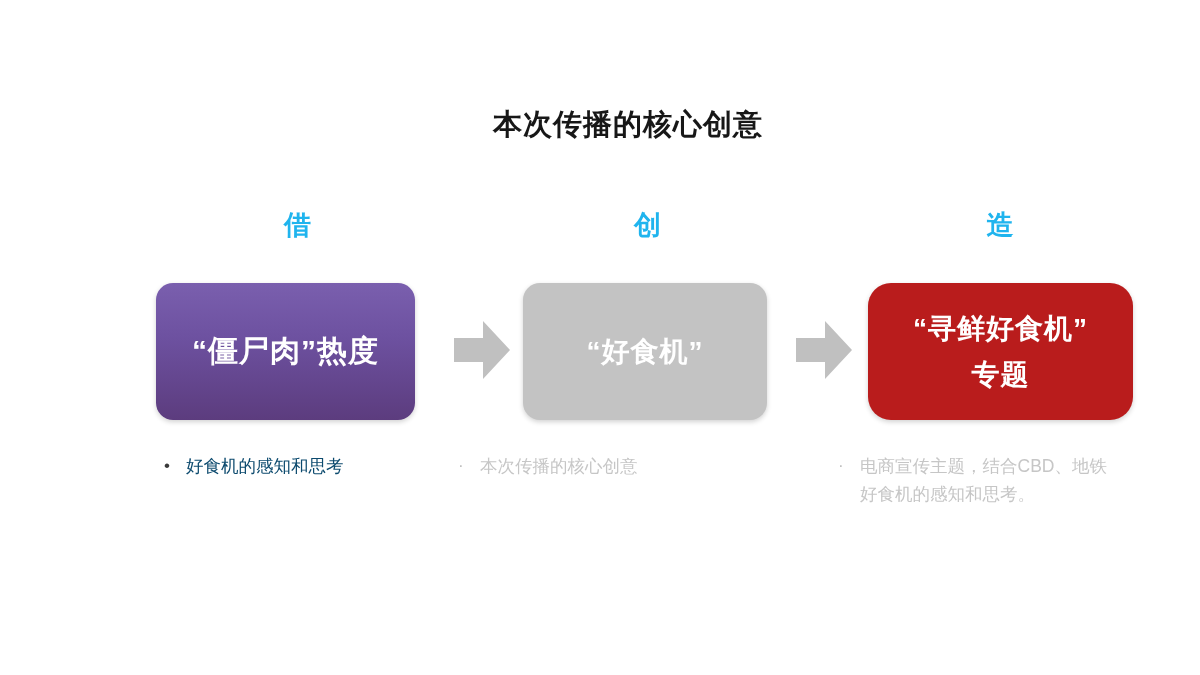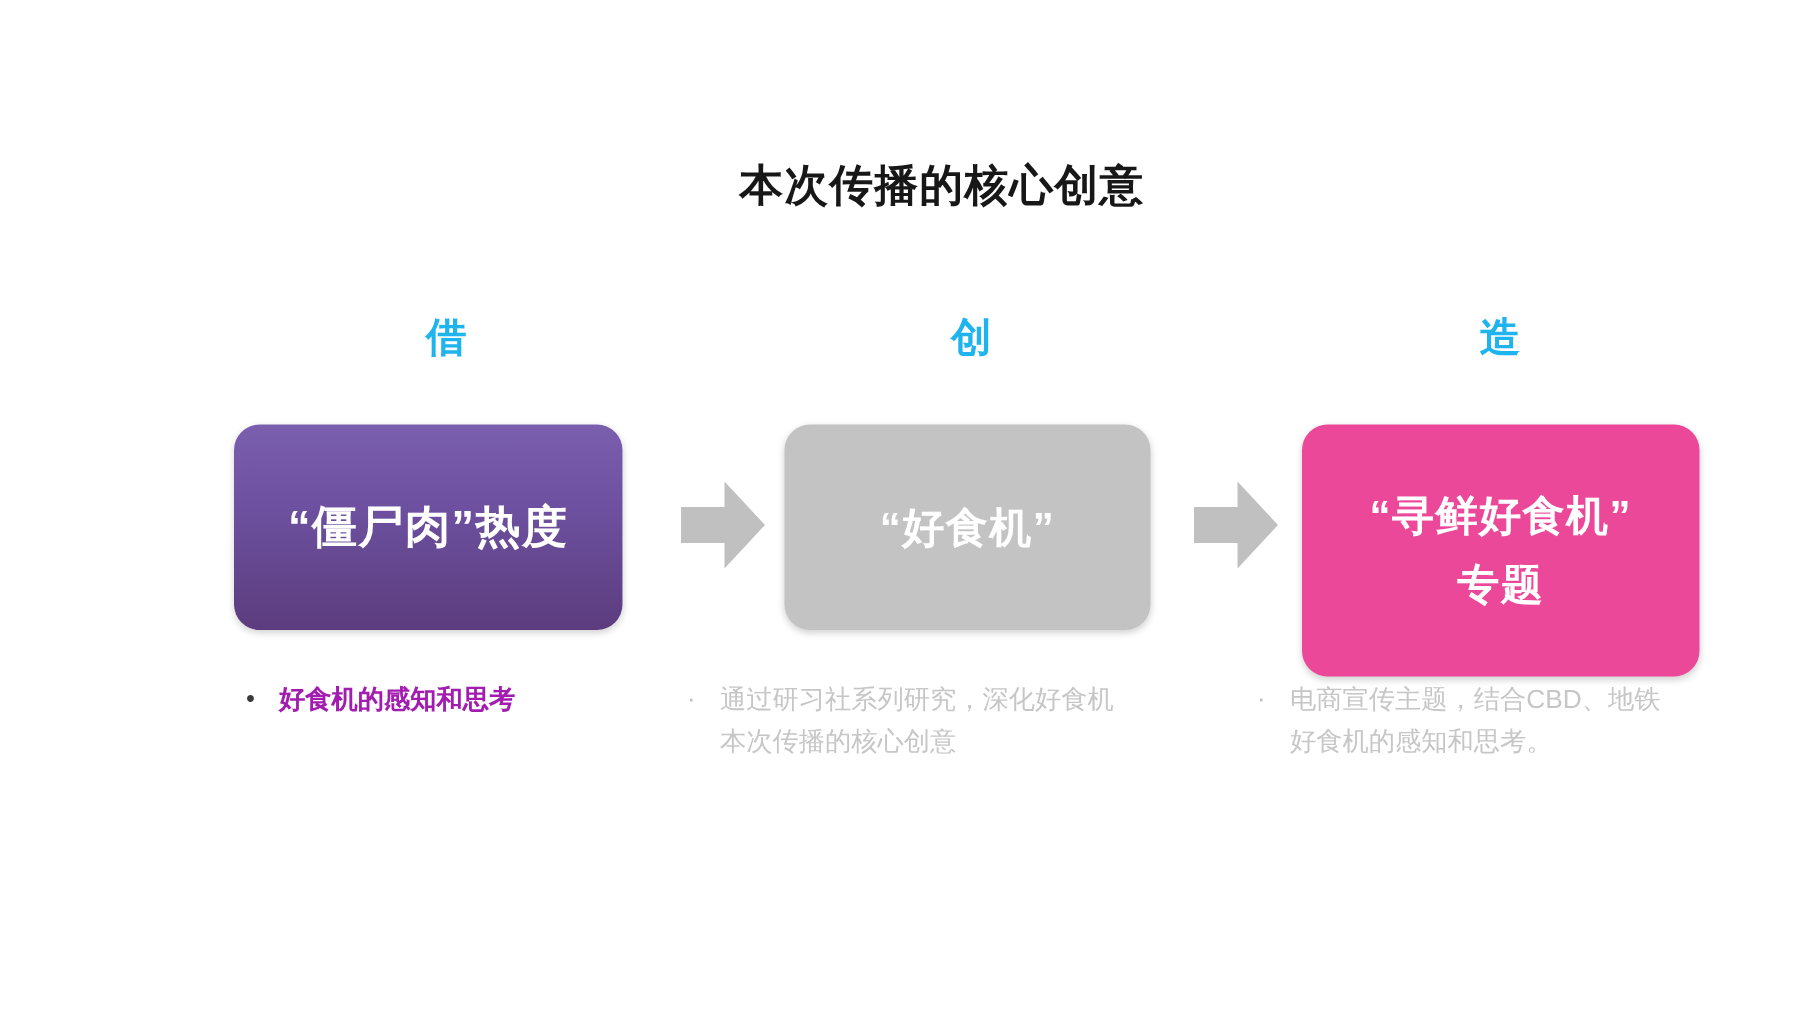--- a/index.html
+++ b/index.html
@@ -84,25 +84,26 @@
     background: #C3C3C3;
     font-size: 28px;
     line-height: 46px;
     letter-spacing: 1px;
   }
 
   .box-3 {
     left: 840px;
     top: 283px;
     width: 265px;
-    height: 168px;
-    background: #ec4899;
+    height: 137px;
+    background: #b91c1c;
     font-size: 28px;
     line-height: 46px;
     letter-spacing: 1px;
+    border-radius: 23px;
   }
 
   .box-inner { width: 100%; }
   .box-line { display: block; }
 
   
   .arrow {
     position: absolute;
     width: 56px;
     height: 58px;
@@ -127,21 +128,21 @@
   .bullet-dot {
     flex: 0 0 auto;
     width: 22px;
     font-size: 17px;
     line-height: 28px;
   }
   .bullet-text { flex: 1 1 auto; }
   .bullet-line { display: block; white-space: nowrap; }
 
   .dark   { color: #3A3A3A; }
-  .red    { color: #a21caf; font-weight: bold; }
+  .red    { color: #0c4a6e; }
   .muted  { color: #C6C6C6; }
   .muted-dot { color: #BFBFBF; }
 </style>
 </head>
 <body>
 
 <div class="slide">
 
   <div class="slide-title">本次传播的核心创意</div>
 
@@ -194,21 +195,20 @@
       <span class="bullet-text">
         <span class="bullet-line red">好食机的感知和思考</span>
       </span>
     </div>
   </div>
 
   <div class="bullets bul-2">
     <div class="bullet-row">
       <span class="bullet-dot muted-dot">·</span>
       <span class="bullet-text">
-        <span class="bullet-line muted">通过研习社系列研究，深化好食机</span>
         <span class="bullet-line muted">本次传播的核心创意</span>
       </span>
     </div>
   </div>
 
   <div class="bullets bul-3">
     <div class="bullet-row">
       <span class="bullet-dot muted-dot">·</span>
       <span class="bullet-text">
         <span class="bullet-line muted">电商宣传主题，结合CBD、地铁</span>

